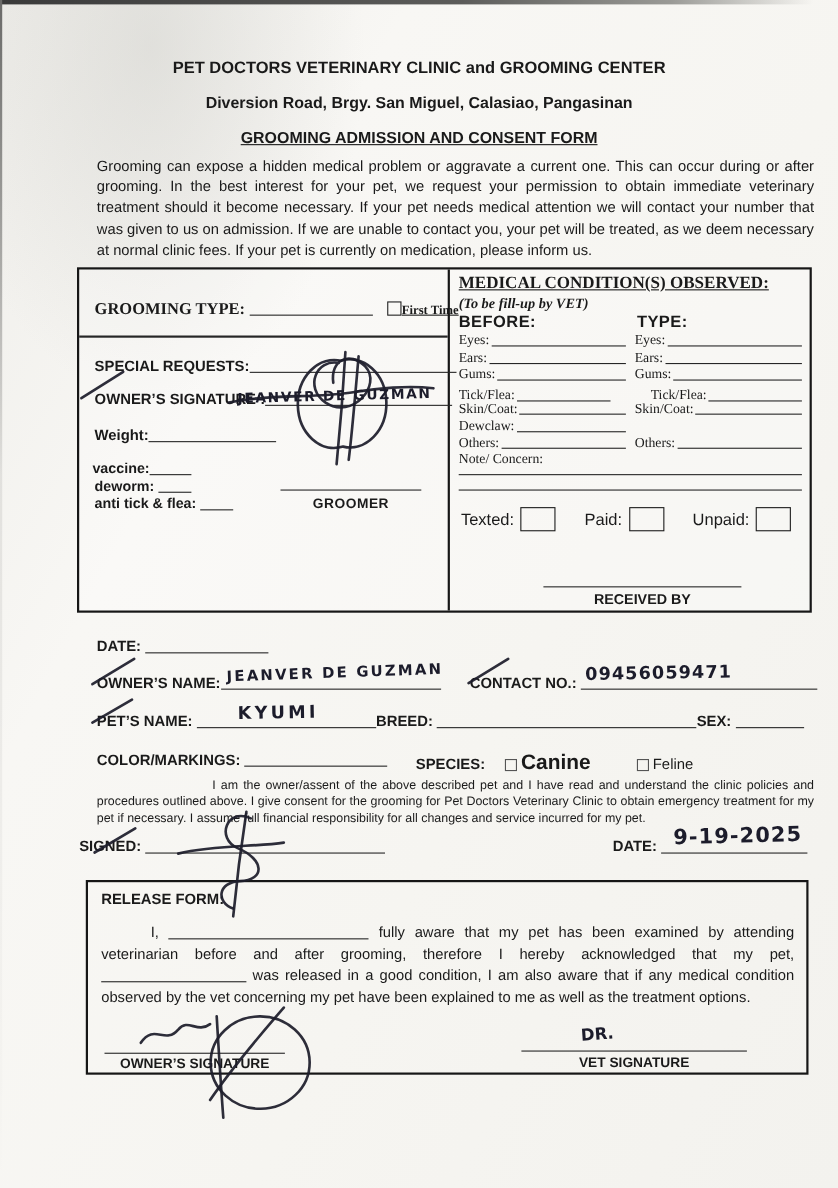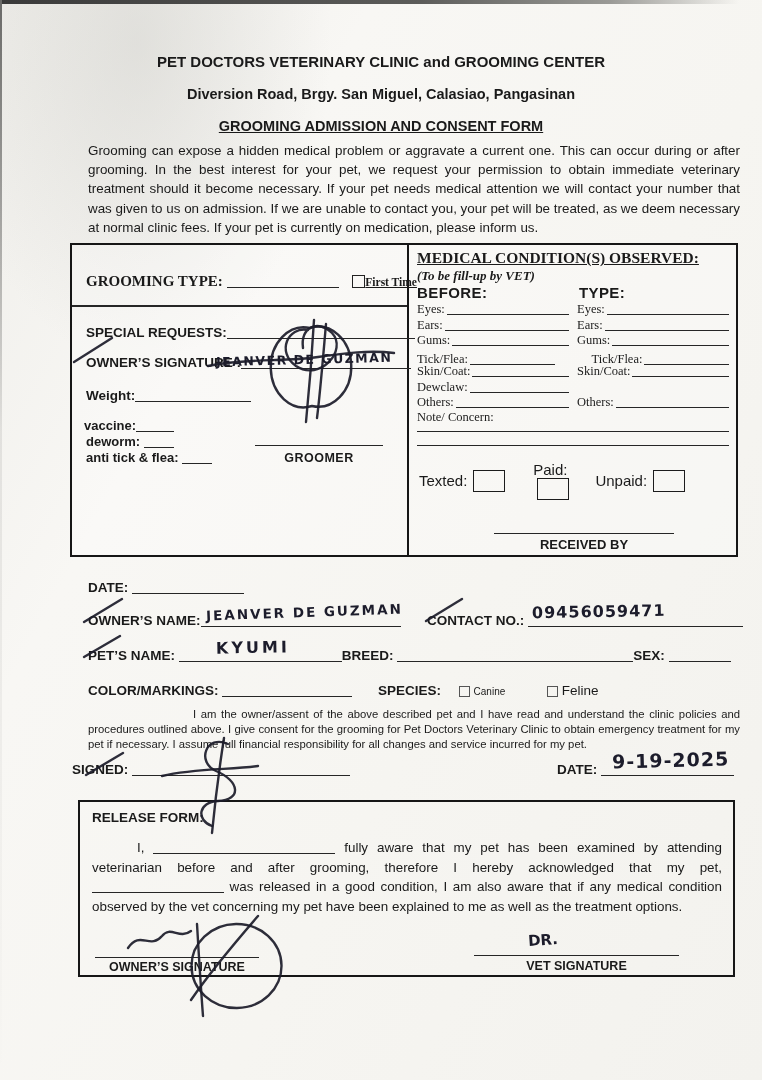--- a/index.html
+++ b/index.html
@@ -161,21 +161,21 @@
       <div class="abs serif" style="left:8px;top:165px;font-size:12.5px;">Note/ Concern:</div>
 
       <div class="hline" style="left:8px;top:186px;width:312px;"></div>
       <div class="hline" style="left:8px;top:200px;width:312px;"></div>
 
       <div class="abs" style="left:10px;top:216px;display:flex;align-items:center;">
         <span class="paytag">
             <span>Texted:</span>
             <span class="paybox"></span>
           </span>
-        <span class="paytag" style="margin-left:26px;flex-direction:column;">
+        <span class="paytag" style="margin-left:26px;">
             <span>Paid:</span>
             <span class="paybox"></span>
           </span>
         <span class="paytag" style="margin-left:26px;">
             <span>Unpaid:</span>
             <span class="paybox"></span>
           </span>
       </div>
 
       <div class="hline" style="left:85px;top:288px;width:180px;"></div>
@@ -197,21 +197,21 @@
   <div class="row" style="left:88px;top:648px;">
     <span>PET’S NAME:</span>&nbsp;<span class="blank" style="width:163px;"></span><span>BREED:</span>&nbsp;<span class="blank" style="width:236px;"></span><span>SEX:</span>&nbsp;<span class="blank" style="width:62px;"></span>
   </div>
 
   <div class="row" style="left:88px;top:683px;">
     <span>COLOR/MARKINGS:</span>&nbsp;<span class="blank" style="width:130px;"></span>
   </div>
   <div class="row" style="left:378px;top:683px;">
     <span>SPECIES:</span>
     <span class="cb" style="width:9px;height:9px;border-color:#555;margin-left:14px;"></span>
-    <span style="font-weight:normal;font-size:10px;">Canine</span>
+    <span style="font-weight:bold;font-size:19px;">Canine</span>
     <span class="cb" style="width:9px;height:9px;border-color:#555;margin-left:38px;"></span>
     <span style="font-weight:normal;font-size:13.5px;">Feline</span>
   </div>
 
   <p class="abs" style="top:707px;left:88px;width:652px;font-size:11.3px;line-height:15.2px;text-align:justify;text-indent:105px;">I am the owner/assent of the above described pet and I have read and understand the clinic policies and procedures outlined above. I give consent for the grooming for Pet Doctors Veterinary Clinic to obtain emergency treatment for my pet if necessary. I assume full financial responsibility for all changes and service incurred for my pet.</p>
 
   <div class="row" style="left:72px;top:762px;">
     <span>SIGNED:</span>&nbsp;<span class="blank" style="width:218px;"></span>
   </div>
   <div class="row" style="left:557px;top:762px;">

